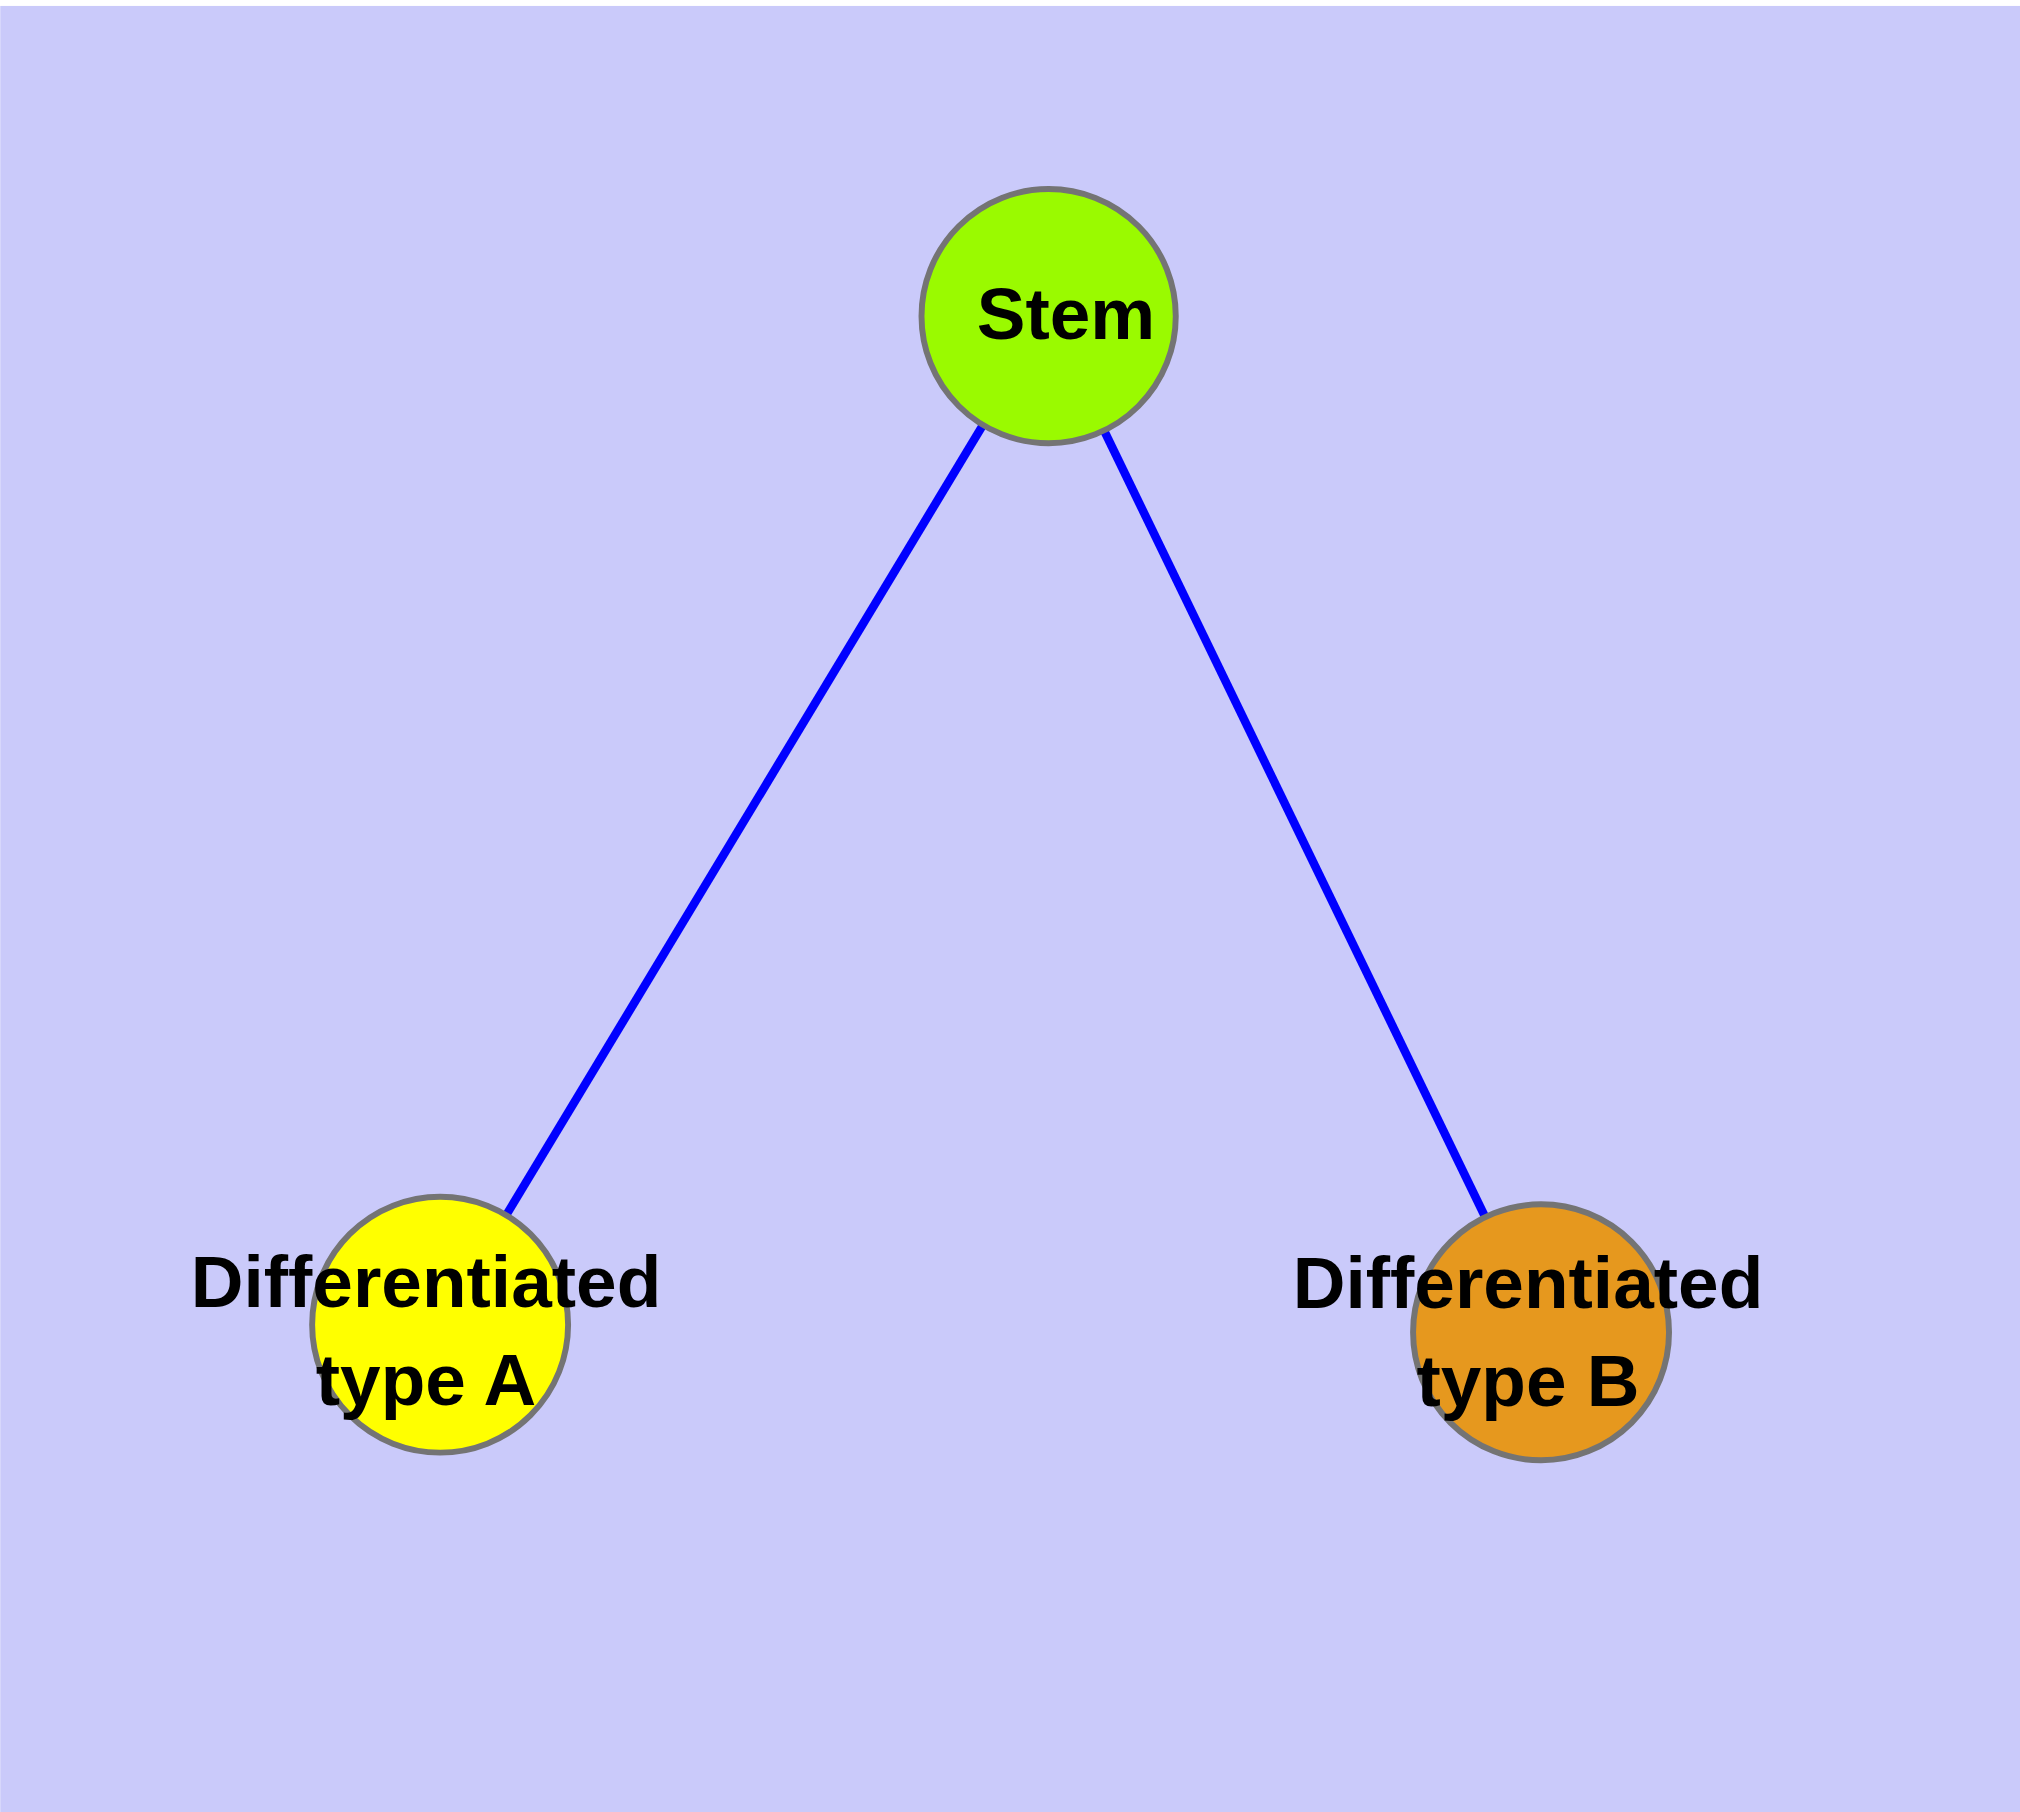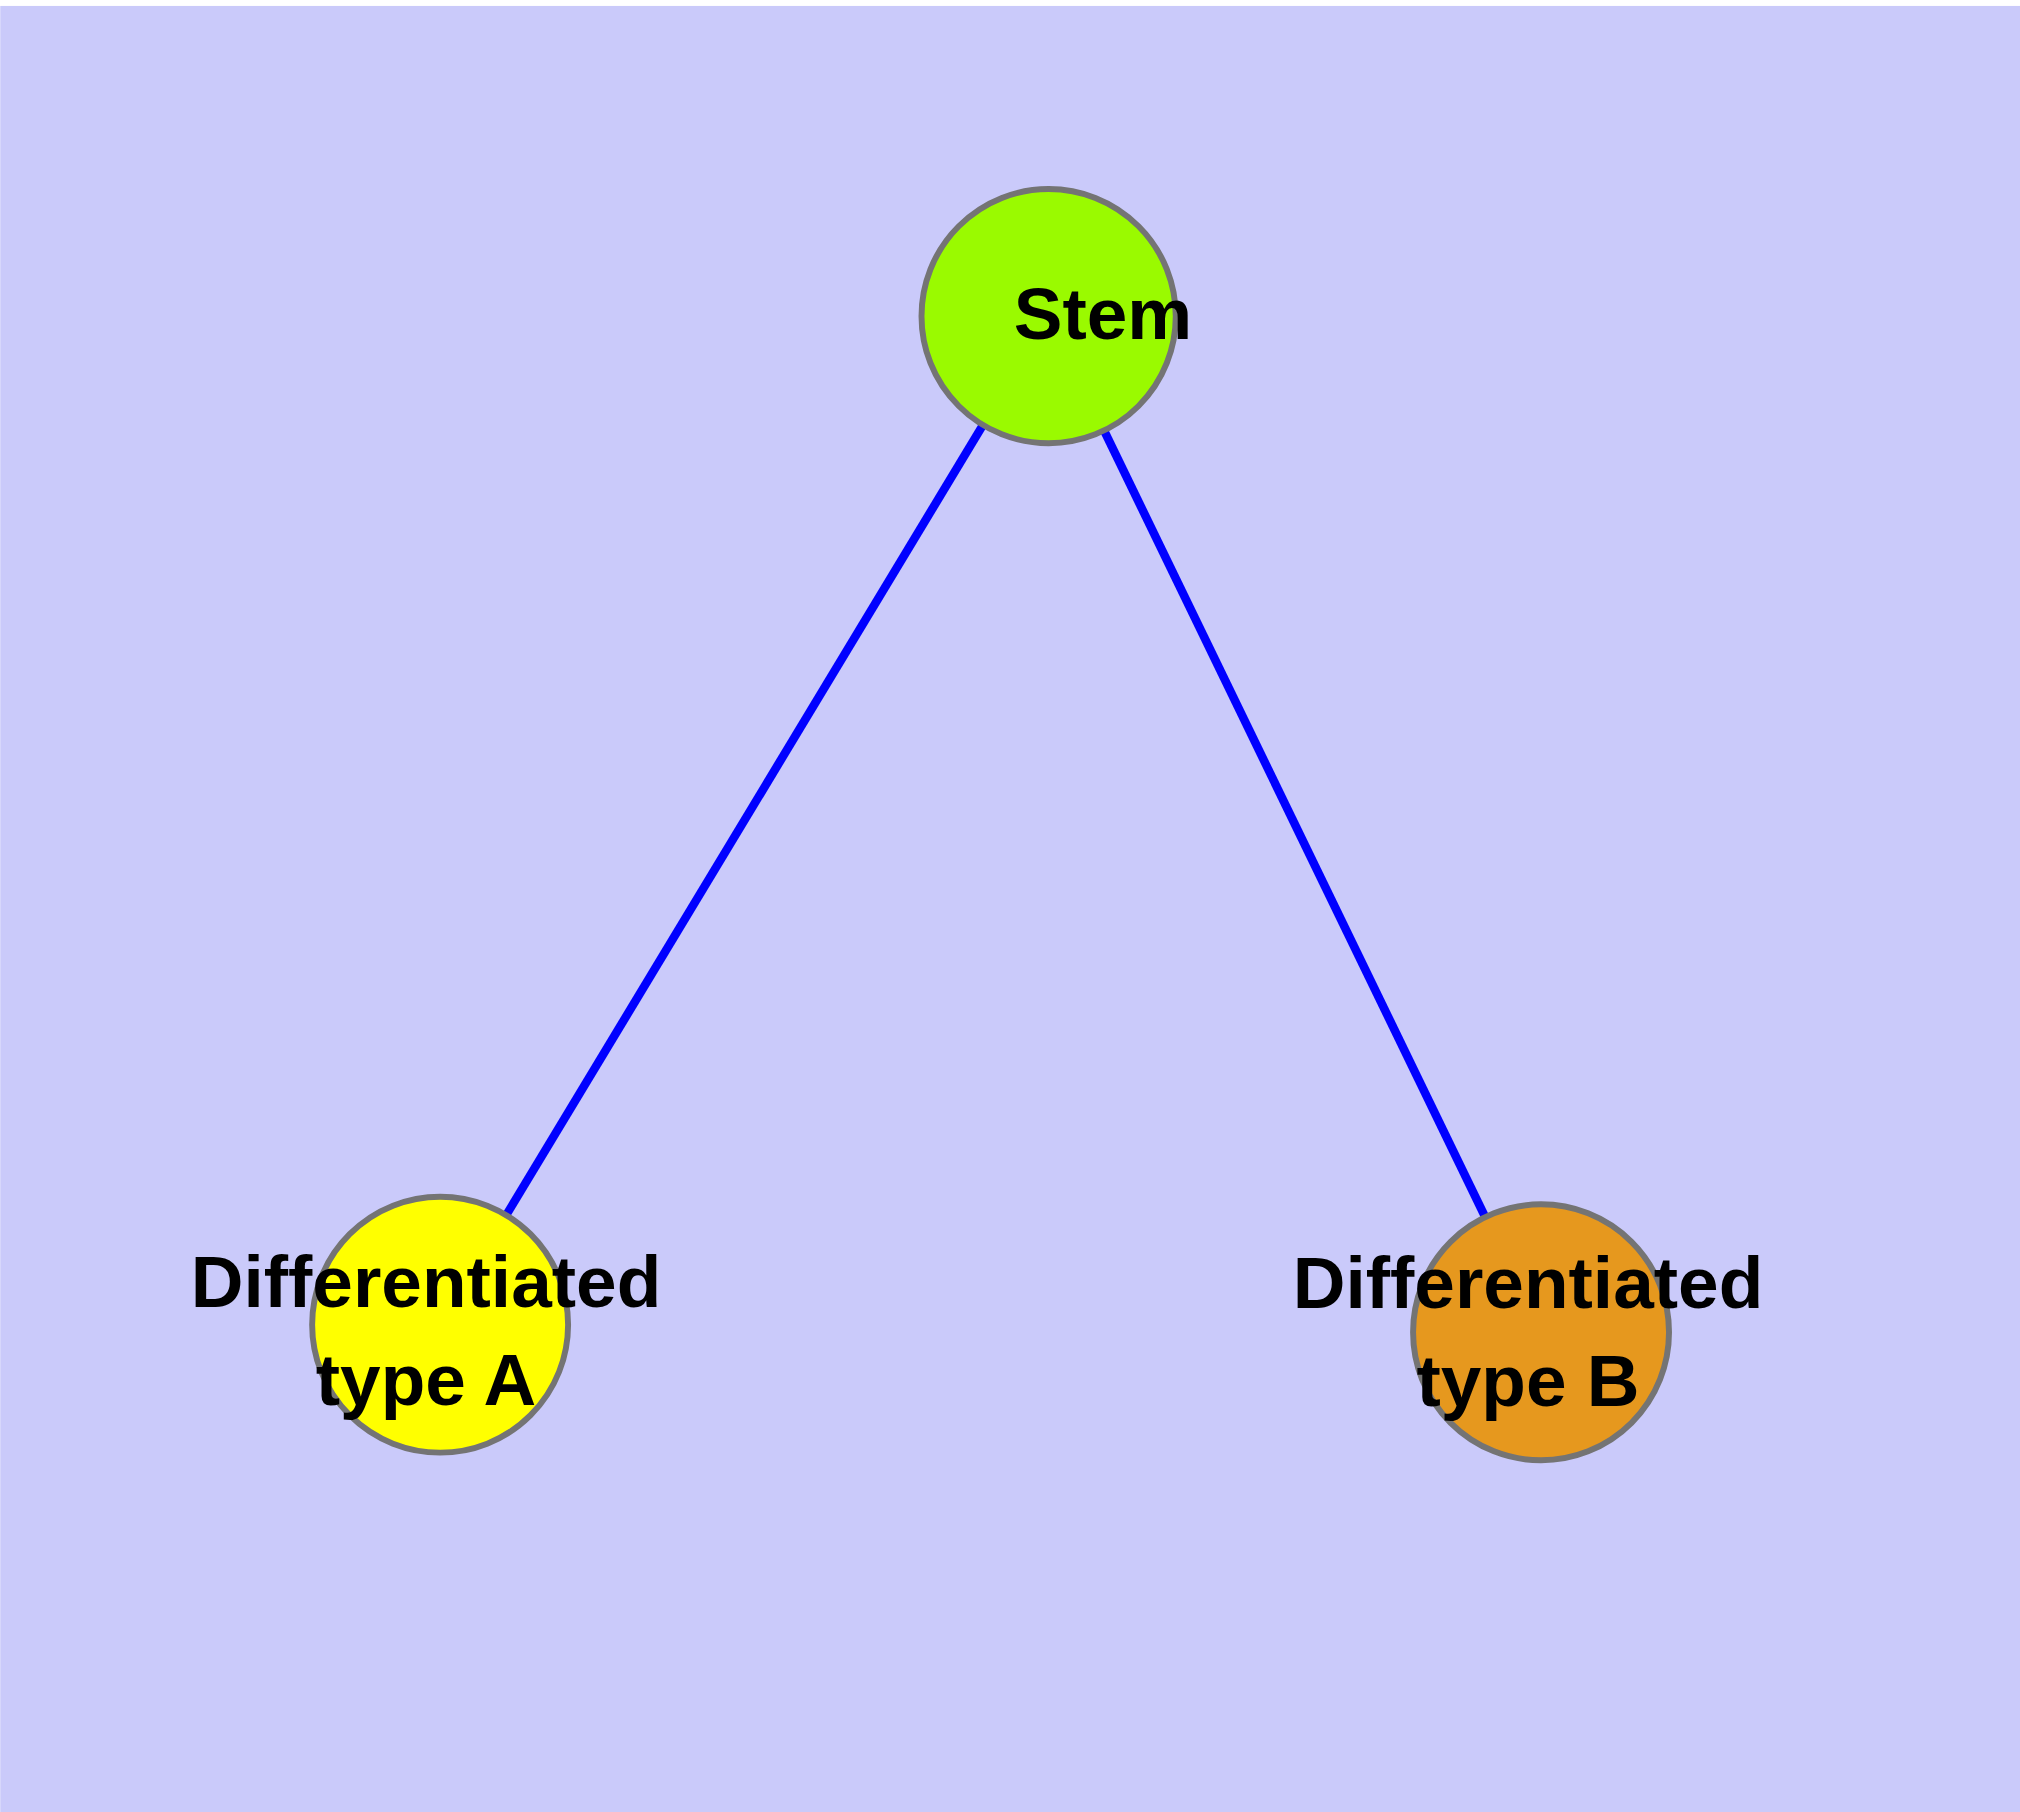--- a/index.html
+++ b/index.html
@@ -55,21 +55,21 @@
     <rect x="0" y="7" width="2384" height="2131" fill="#CACAFA"></rect>
 
     <line x1="1237" y1="373" x2="519" y2="1563" stroke="#0000FF"></line>
     <line x1="1237" y1="373" x2="1818" y2="1572" stroke="#0000FF"></line>
 
     <circle class="node" cx="1237" cy="373" r="150" fill="#9AFA00"></circle>
     <circle class="node" cx="519" cy="1563" r="151" fill="#FFFF00"></circle>
     <circle class="node" cx="1818" cy="1572" r="151" fill="#E6981E"></circle>
   </svg>
 
-  <div class="node-label" style="left: 1103px; top: 314px;">Stem</div>
+  <div class="node-label" style="left: 1066px; top: 314px;">Stem</div>
 
   <div class="node-label" style="left: 426px; top: 1331px;">Differentiated
 type A</div>
 
   <div class="node-label" style="left: 1528px; top: 1332px;">Differentiated
 type B</div>
 
 </div>
 
 

